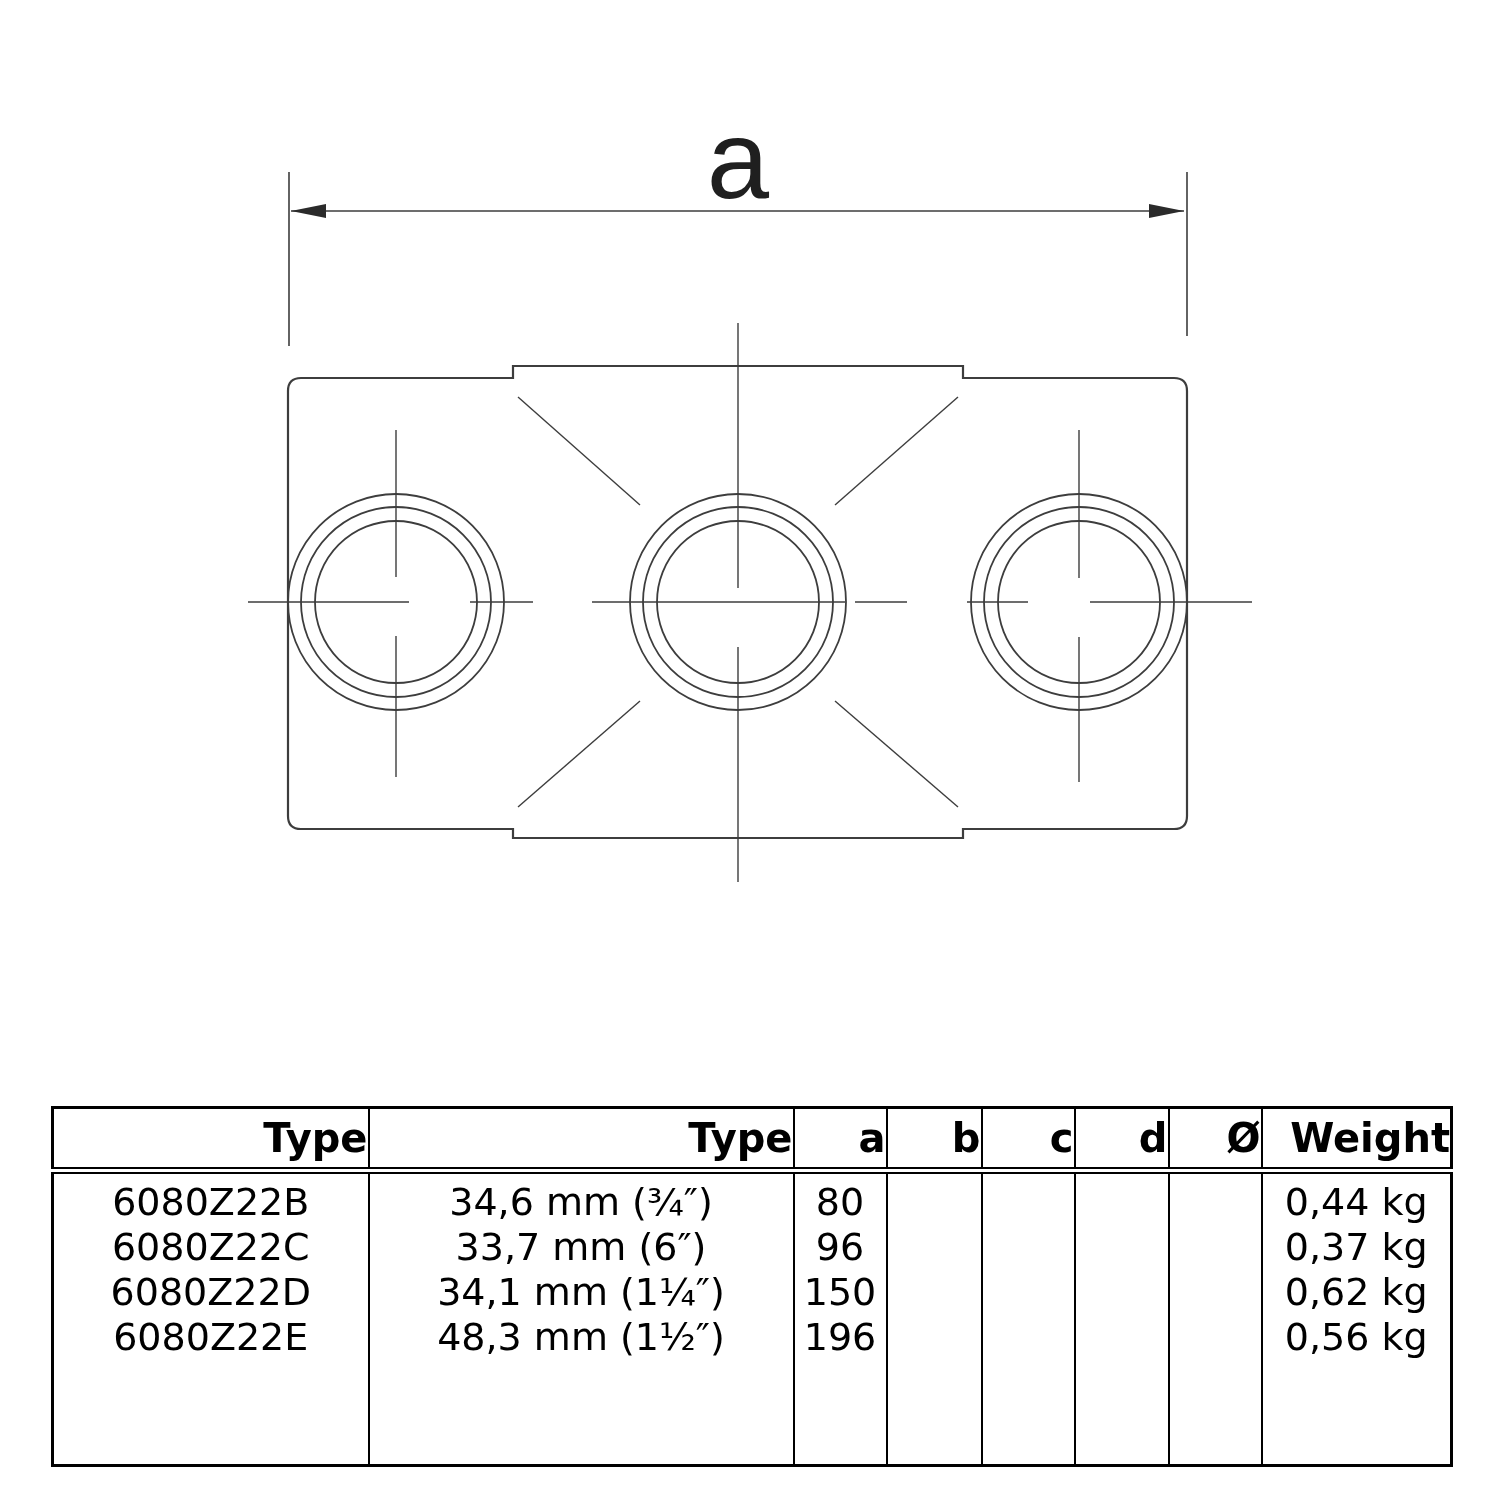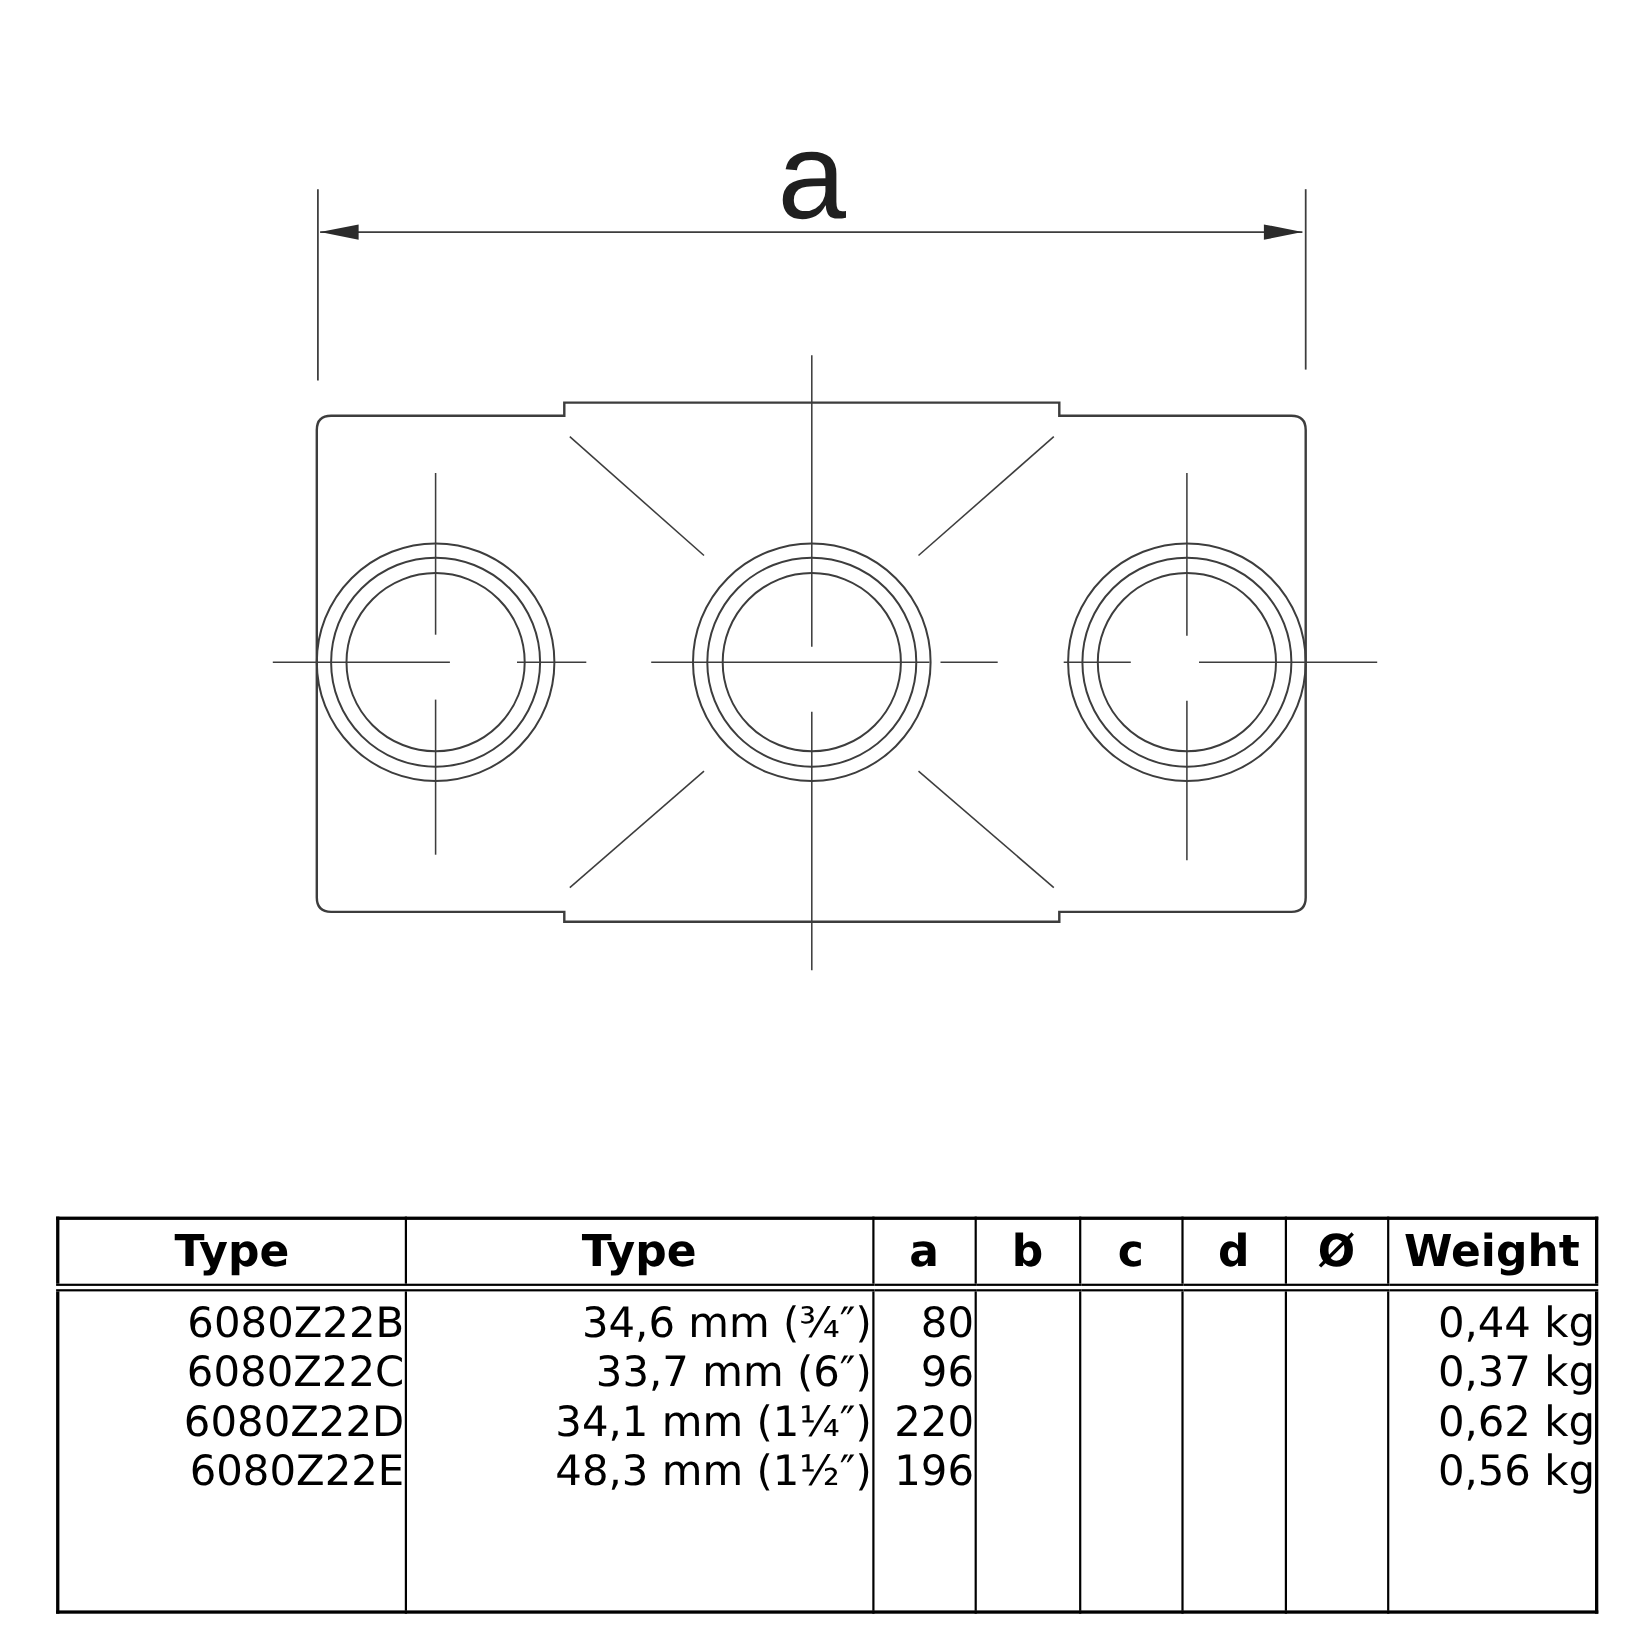--- a/index.html
+++ b/index.html
@@ -9,29 +9,29 @@
 
   table.spec-table{
     position:absolute;left:51px;top:1106px;width:1399px;
     border-collapse:collapse;table-layout:fixed;
     border:3px solid #000;
   }
   table.spec-table th{
     border:2px solid #000;
     border-bottom:7px double #000;
     height:58px;
-    font-size:40px;font-weight:bold;text-align:center;vertical-align:middle;
+    font-size:40px;font-weight:bold;text-align:right;vertical-align:middle;
     font-family:"DejaVu Sans",sans-serif;
     padding:0;
     margin-left:42px;
   }
   table.spec-table td{
     border:2px solid #000;
     height:284px;
-    vertical-align:top;text-align:right;
+    vertical-align:top;text-align:center;
     font-size:38px;font-weight:normal;
     padding:6px 0 0 0;
   }
   .cell-line{height:45px;line-height:45px;white-space:nowrap;}
 </style>
 </head>
 <body>
 
 <div id="page">
 
@@ -128,21 +128,21 @@
         </td>
         <td>
           <div class="cell-line">34,6 mm (¾″)</div>
           <div class="cell-line">33,7 mm (6″)</div>
           <div class="cell-line">34,1 mm (1¼″)</div>
           <div class="cell-line">48,3 mm (1½″)</div>
         </td>
         <td>
           <div class="cell-line">80</div>
           <div class="cell-line">96</div>
-          <div class="cell-line">220</div>
+          <div class="cell-line">150</div>
           <div class="cell-line">196</div>
         </td>
         <td>
           <div class="cell-line"></div>
           <div class="cell-line"></div>
           <div class="cell-line"></div>
           <div class="cell-line"></div>
         </td>
         <td>
           <div class="cell-line"></div>

